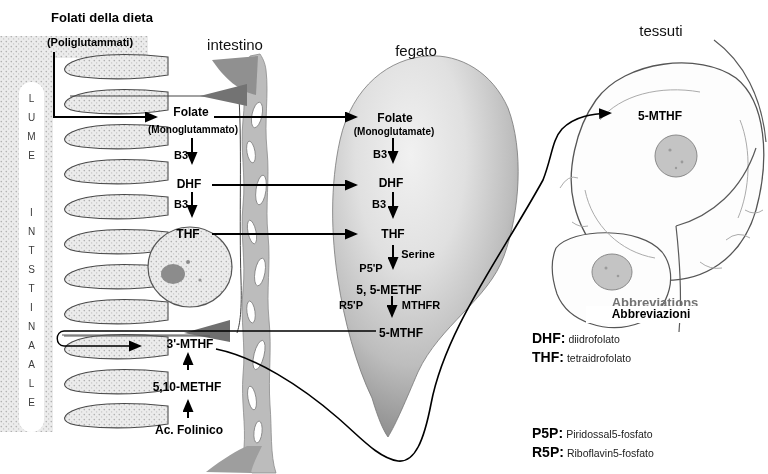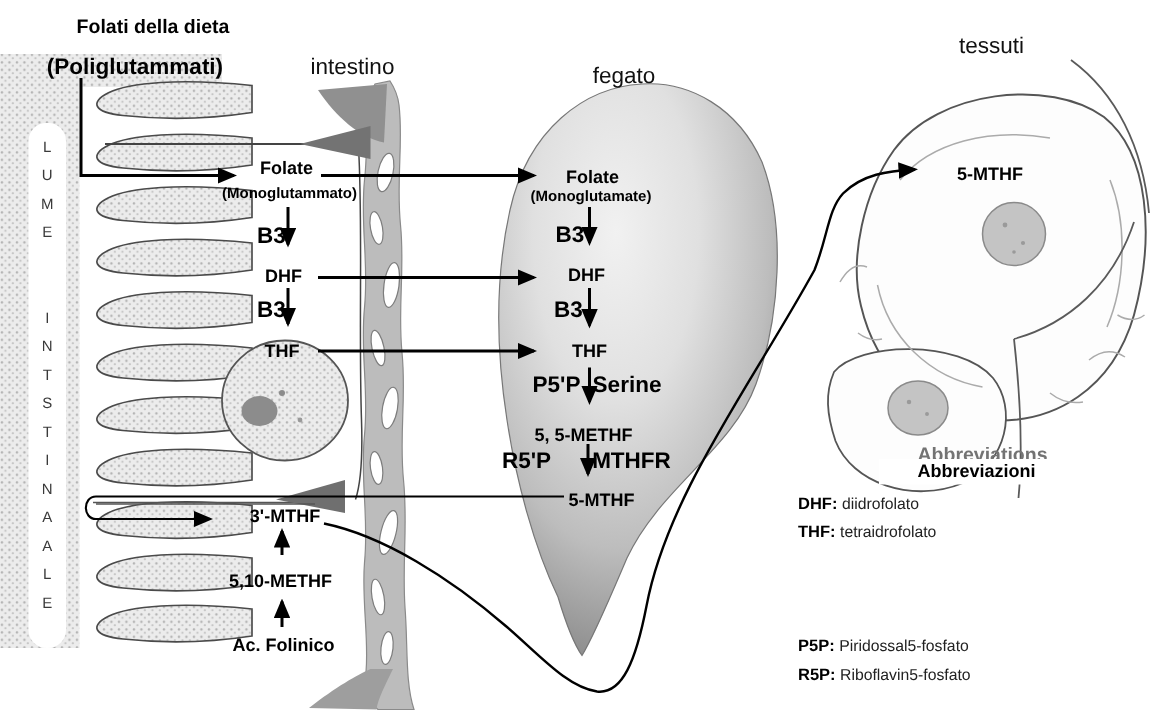--- a/index.html
+++ b/index.html
@@ -4,29 +4,29 @@
 <style>
   html,body{margin:0;padding:0;background:#fff;}
   #stage{position:relative;width:768px;height:474px;background:#fff;overflow:hidden;
          font-family:"Liberation Sans",sans-serif;}
   #art{position:absolute;left:0;top:0;z-index:0;}
   #labels{position:absolute;left:0;top:0;width:759px;height:474px;z-index:1;pointer-events:none;}
   .lbl{position:absolute;transform:translateX(-50%);white-space:nowrap;color:#000;line-height:1;}
   .organ{font-size:15px;font-weight:400;color:#111;}
   .b13{font-size:13px;font-weight:bold;}
   .b12{font-size:12px;font-weight:bold;}
-  .b11{font-size:15px;font-weight:bold;}
+  .b11{font-size:11px;font-weight:bold;}
   .b10{font-size:10px;font-weight:bold;}
   .lumen-txt{position:absolute;left:31px;top:93px;transform:translateX(-50%);
              writing-mode:vertical-rl;text-orientation:upright;letter-spacing:8px;
              font-size:10px;color:#3a3a3a;white-space:pre;line-height:1;}
   .ghost{color:#737373;}
   .patch{position:absolute;left:586px;top:306px;width:136px;height:17px;background:#fff;}
   .abbr-row{position:absolute;left:532px;font-size:10.5px;color:#222;white-space:nowrap;}
-  .abbr-row b{font-size:11px;color:#000;margin-right:3px;}
+  .abbr-row b{font-size:14px;color:#000;margin-right:3px;}
 </style>
 </head>
 <body>
 
 <div id="stage">
 
   <svg id="art" width="768" height="474" viewBox="0 0 768 474">
     <defs>
       <pattern id="stip" width="5" height="5" patternUnits="userSpaceOnUse">
         <rect width="5" height="5" fill="#ececec"></rect>
@@ -179,21 +179,21 @@
     <div class="lbl b12" style="left:190px;top:338px">3'-MTHF</div>
     <div class="lbl b12" style="left:187px;top:381px">5,10-METHF</div>
     <div class="lbl b12" style="left:189px;top:424px">Ac. Folinico</div>
 
     <div class="lbl b12" style="left:395px;top:112px">Folate</div>
     <div class="lbl b10" style="left:394px;top:127px">(Monoglutamate)</div>
     <div class="lbl b11" style="left:380px;top:149px">B3</div>
     <div class="lbl b12" style="left:391px;top:177px">DHF</div>
     <div class="lbl b11" style="left:379px;top:199px">B3</div>
     <div class="lbl b12" style="left:393px;top:228px">THF</div>
-    <div class="lbl b11" style="left:371px;top:249px">P5'P</div>
+    <div class="lbl b11" style="left:371px;top:263px">P5'P</div>
     <div class="lbl b11" style="left:418px;top:249px">Serine</div>
     <div class="lbl b12" style="left:389px;top:284px">5, 5-METHF</div>
     <div class="lbl b11" style="left:351px;top:300px">R5'P</div>
     <div class="lbl b11" style="left:421px;top:300px">MTHFR</div>
     <div class="lbl b12" style="left:401px;top:327px">5-MTHF</div>
 
     <div class="lbl b12" style="left:660px;top:110px">5-MTHF</div>
 
     <div class="lbl b13 ghost" style="left:655px;top:296px">Abbreviations</div>
     <div class="patch"></div>

